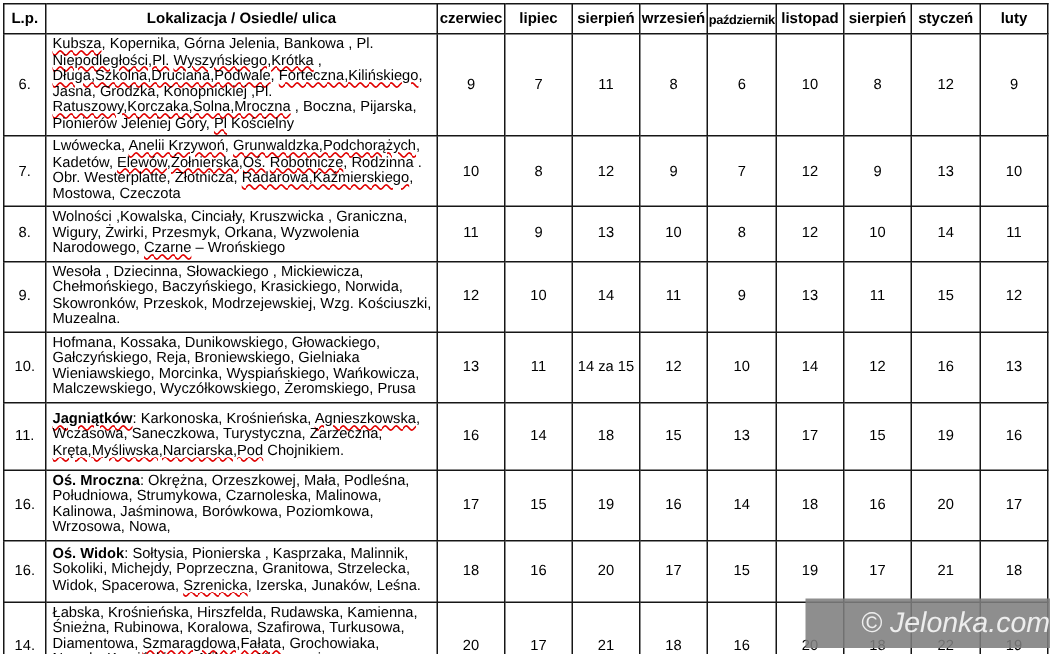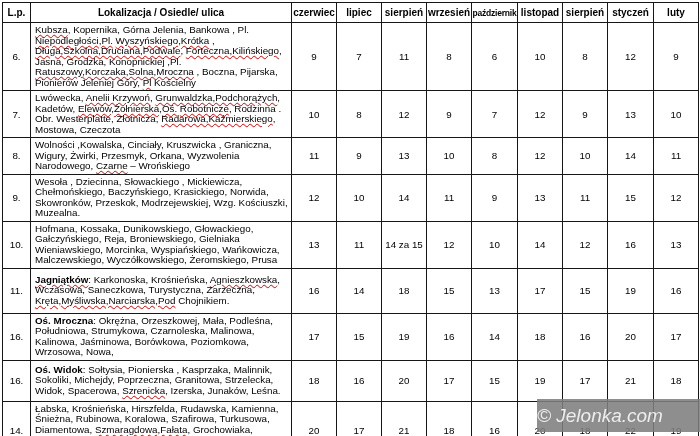--- a/index.html
+++ b/index.html
@@ -70,21 +70,21 @@
   }
   .watermark{
     position:absolute;
     top:399px;
     left:537px;
     width:163px;
     height:33px;
     background:rgba(126,126,126,0.88);
     display:flex;
     align-items:center;
-    justify-content:flex-start;
+    justify-content:flex-end;
     z-index:5;
   }
   .watermark span{
     color:#ededed;
     font-style:italic;
     font-size:19px;
     white-space:nowrap;
   }
 </style>
 </head>

